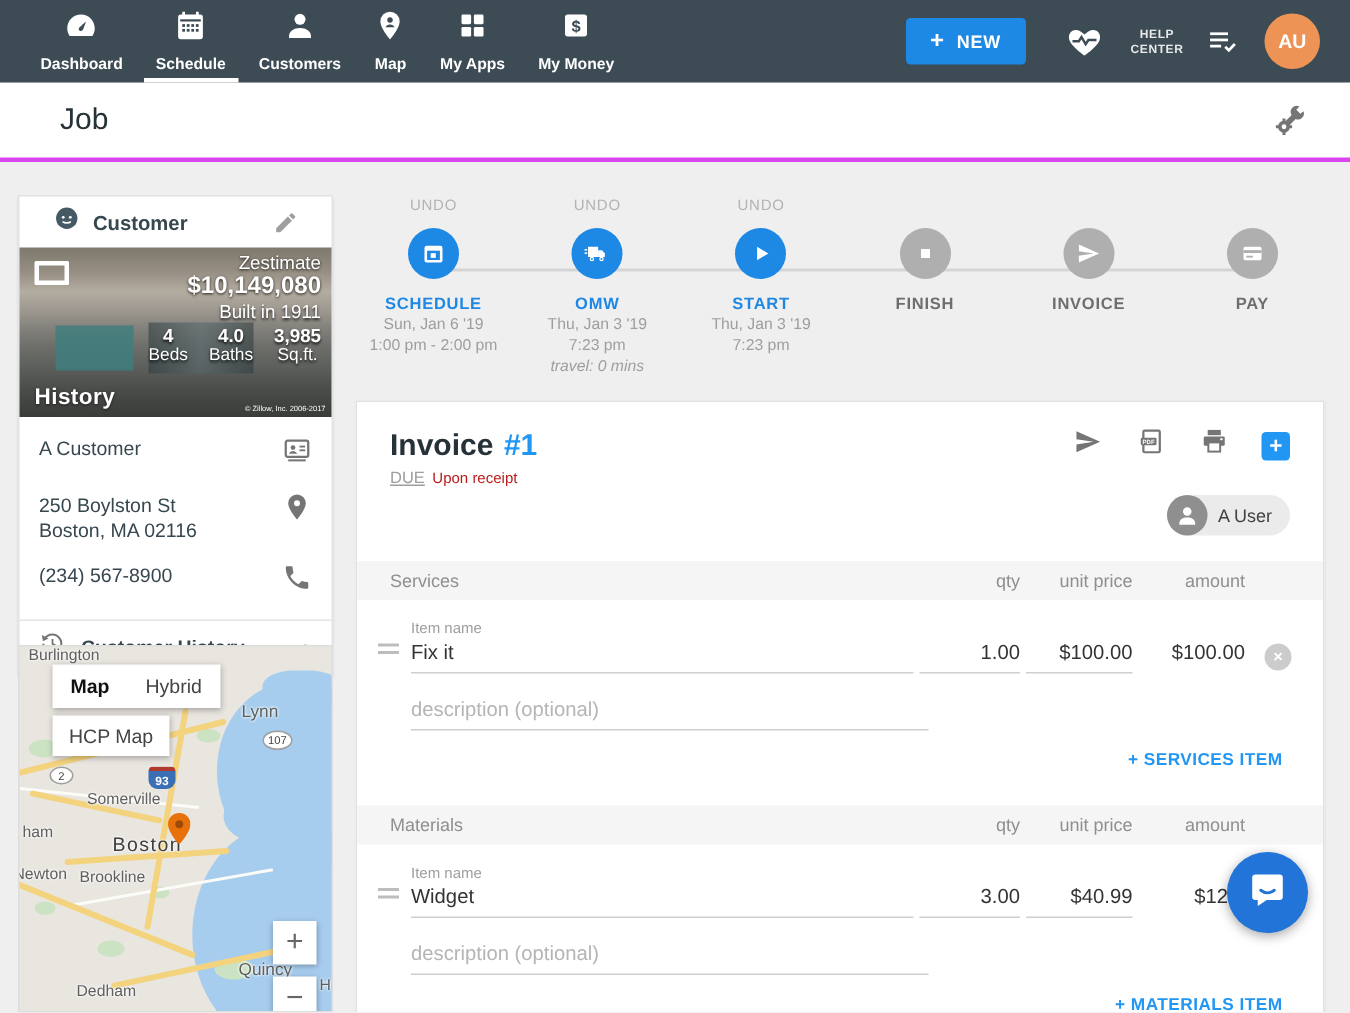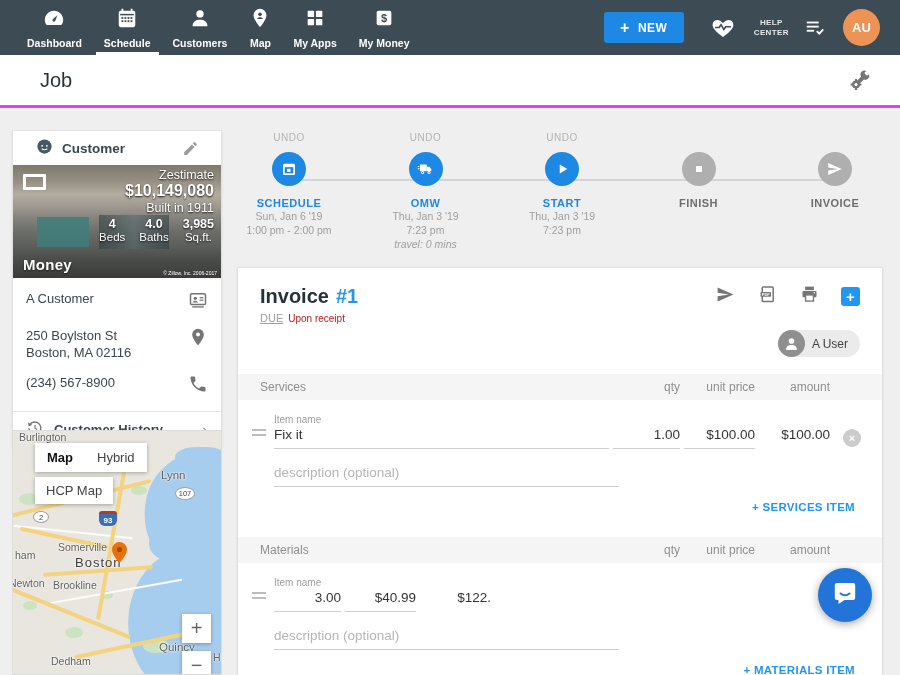--- a/index.html
+++ b/index.html
@@ -319,21 +319,21 @@
           <div class="z-stat">
               <b>4.0</b>
               <span>Baths</span>
             </div>
           <div class="z-stat">
               <b>3,985</b>
               <span>Sq.ft.</span>
             </div>
         </div>
       </div>
-      <div class="google-logo">Money</div>
+      <div class="google-logo">History</div>
       <div class="photo-copy">© Zillow, Inc. 2006-2017</div>
     </div>
     <div class="cust-body">
       <div class="c-row">
         <div class="c-text">A Customer</div>
         <span><svg viewBox="0 0 24 24">
               <rect x="3" y="4.5" width="18" height="13" rx="1.5" fill="none" stroke="#757575" stroke-width="1.8"></rect>
               <circle cx="8.8" cy="10" r="1.9" fill="#757575"></circle>
               <path d="M5.6 15c.5-1.5 1.9-2.2 3.2-2.2s2.7.7 3.2 2.2z" fill="#757575"></path>
               <rect x="14" y="8.5" width="4.5" height="1.5" fill="#757575"></rect>
@@ -383,21 +383,21 @@
     <div class="rdw" style="left:0;top:100px;width:120px;transform:rotate(6deg)"></div>
     <div class="rdw" style="left:30px;top:160px;width:140px;transform:rotate(-10deg)"></div>
     <div class="rd" style="left:-10px;top:66px;width:150px;transform:rotate(-14deg)"></div>
     <div class="rdv" style="left:96px;top:40px;height:150px;transform:rotate(10deg)"></div>
     <div class="rd" style="left:-8px;top:180px;width:130px;transform:rotate(22deg)"></div>
     <div class="rd" style="left:30px;top:138px;width:110px;transform:rotate(-4deg)"></div>
     <div class="rd" style="left:6px;top:105px;width:90px;transform:rotate(12deg)"></div>
     <div class="rd" style="left:60px;top:212px;width:120px;transform:rotate(-12deg)"></div>
     <span class="map-label" style="left:6px;top:0px">Burlington</span>
     <span class="map-label med" style="left:148px;top:38px">Lynn</span>
-    <span class="map-label" style="left:45px;top:110px">Somerville</span>
+    <span class="map-label" style="left:45px;top:96px">Somerville</span>
     <span class="map-label big" style="left:62px;top:124px">Boston</span>
     <span class="map-label" style="left:2px;top:118px">ham</span>
     <span class="map-label" style="left:-4px;top:146px">Newton</span>
     <span class="map-label" style="left:40px;top:148px">Brookline</span>
     <span class="map-label" style="left:38px;top:224px">Dedham</span>
     <span class="map-label med" style="left:146px;top:210px">Quincy</span>
     <span class="map-label" style="left:200px;top:220px">Hi</span>
     <span class="shield-i" style="left:86px;top:80px">93</span>
     <span class="shield-r" style="left:162px;top:56px;width:20px;height:13px">107</span>
     <span class="shield-r" style="left:20px;top:80px;width:16px;height:12px">2</span>
@@ -470,20 +470,31 @@
         <div class="t-label gray">FINISH</div>
       </div>
       <div class="t-step">
         <div class="t-undo"></div>
         <div class="t-circle gray">
             <svg viewBox="0 0 24 24">
               <path fill="#fff" d="M3 20l18-8L3 4v6l13 2L3 14z"></path>
             </svg>
           </div>
         <div class="t-label gray">INVOICE</div>
+      </div>
+      <div class="t-step">
+        <div class="t-undo"></div>
+        <div class="t-circle gray">
+            <svg viewBox="0 0 24 24">
+              <rect x="4" y="6" width="16" height="12" rx="1.5" fill="#fff"></rect>
+              <rect x="4" y="9" width="16" height="2.6" fill="#AFAFAF"></rect>
+              <rect x="6.5" y="14" width="6" height="1.6" fill="#AFAFAF"></rect>
+            </svg>
+          </div>
+        <div class="t-label gray">PAY</div>
       </div>
     </div>
   </div>
 
   <div class="card invoice-card">
     <div class="inv-header">
       <div class="inv-title-row">
         <span class="inv-title">Invoice</span>
         <span class="inv-number">#1</span>
         <div class="inv-icons">
@@ -554,20 +565,21 @@
       <span class="col-x"></span>
         <span class="sec-bar-pad"></span>
     </div>
     <div class="item-block">
       <div class="iname-label">Item name</div>
       <div class="item-row">
         <div class="handle">
             <i></i>
             <i></i>
           </div>
+        <div class="cell name">Widget</div>
         <div class="cell qty">3.00</div>
         <div class="cell unit">$40.99</div>
         <div class="amt">$122.</div>
         <div class="xcol"></div>
       </div>
       <div class="desc-row">description (optional)</div>
       <div class="add-link m">+ MATERIALS ITEM</div>
     </div>
   </div>
 

